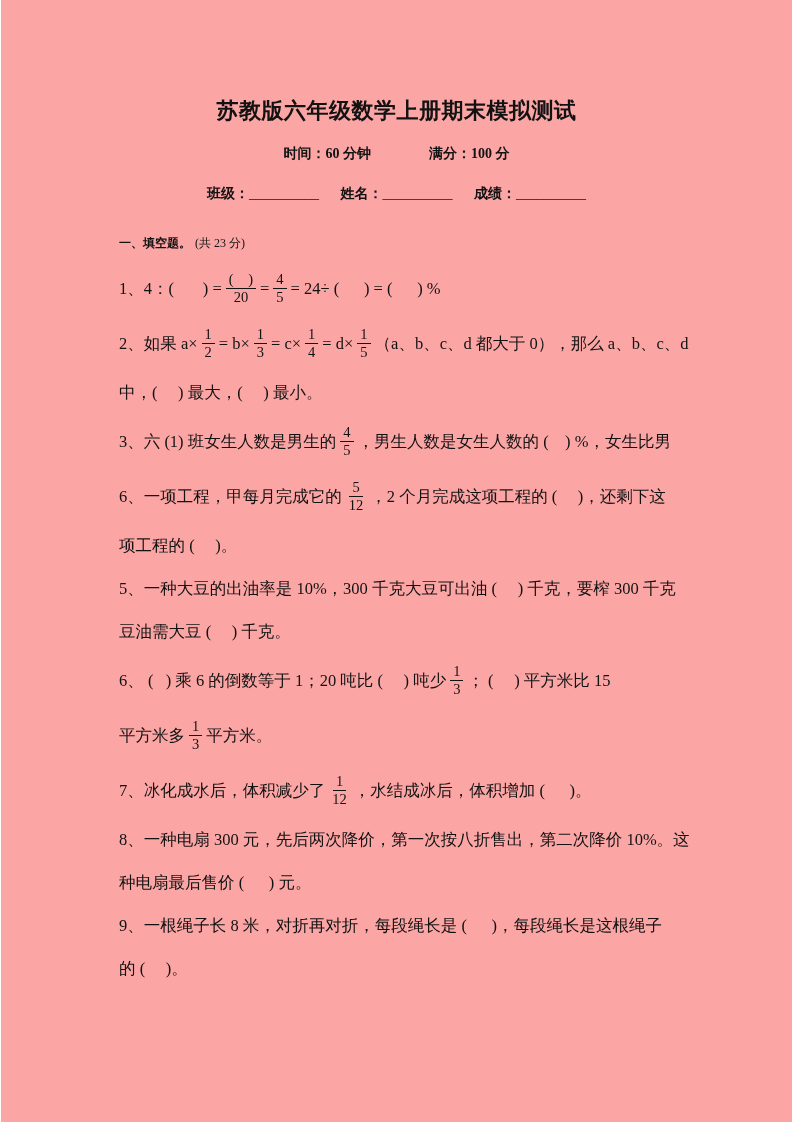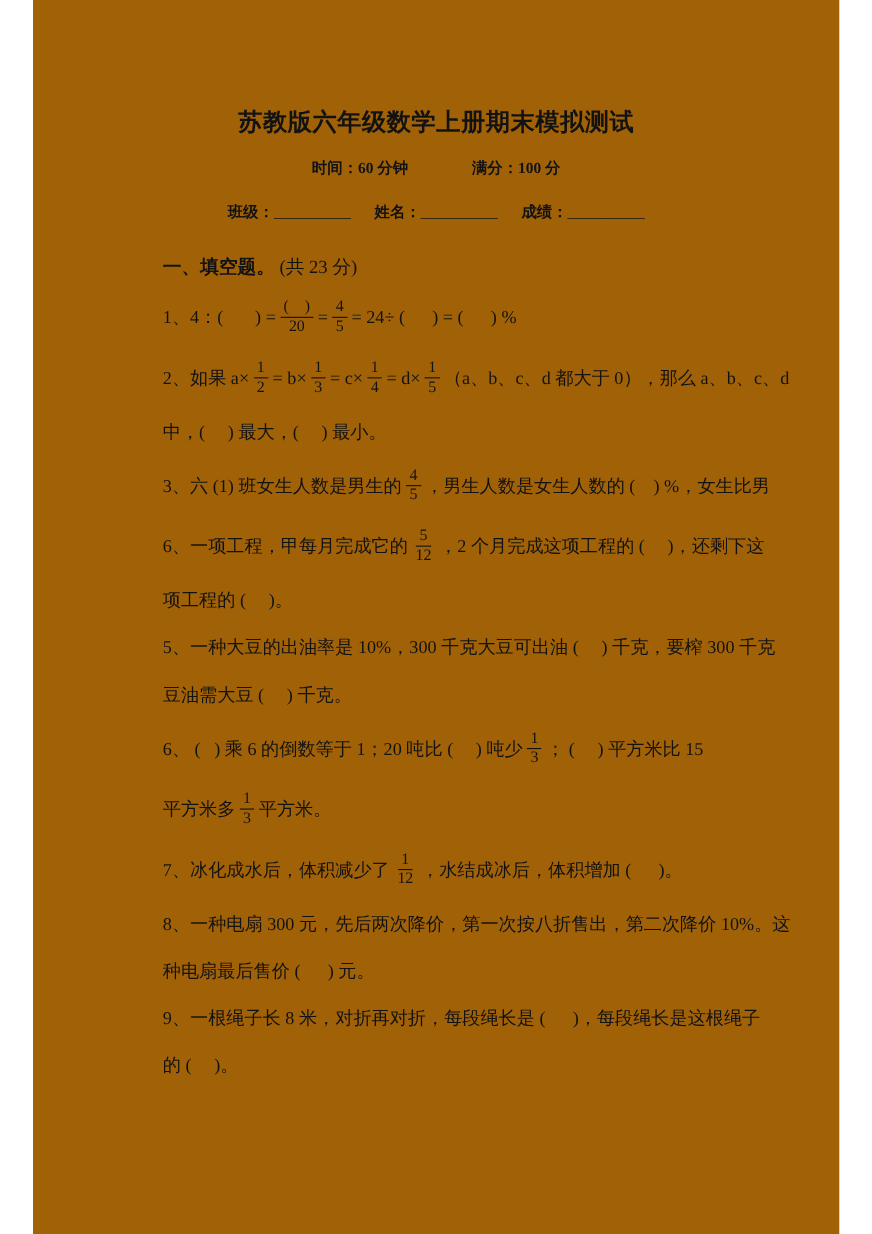--- a/index.html
+++ b/index.html
@@ -1,30 +1,30 @@
 <!DOCTYPE html>
 <html><head>
 <meta charset="utf-8">
 <style>
   * { margin:0; padding:0; box-sizing:border-box; }
   html,body { background:#ffffff; }
   .page {
-    width:733px; height:1122px; background:#a16207; color:#121212;
+    width:791px; height:1122px; background:#fca5a5; color:#121212;
     font-family:"Liberation Serif","DejaVu Serif",serif;
     overflow:hidden; margin:0 auto; position:relative;
   }
   .header { text-align:center; padding-top:96px; }
   .title { font-size:22px; font-weight:bold; letter-spacing:0.5px; line-height:30px; }
   .info-line { font-size:14px; font-weight:bold; margin-top:16px; line-height:24px; }
   .info-gap { display:inline-block; width:58px; }
   .student-line { font-size:14px; font-weight:bold; margin-top:15px; line-height:26px; }
   .student-group { margin:0 9px; }
   .blank-underline { font-weight:normal; letter-spacing:0; }
   .content { padding:20px 104px 0 118px; }
-  .section-heading { font-size:17px; line-height:32px; margin-bottom:2px; }
+  .section-heading { font-size:12px; line-height:32px; margin-bottom:2px; }
   .section-heading .bold { font-weight:bold; }
   .section-heading .pts { font-weight:normal; margin-left:4px; }
   .question { }
   .q-line {
     font-size:16.5px; min-height:43px;
     display:flex; align-items:center; white-space:nowrap;text-align:right;
   }
   .q-line.tall { min-height:55px; }
   .q-text { white-space:pre; }
   .frac {

